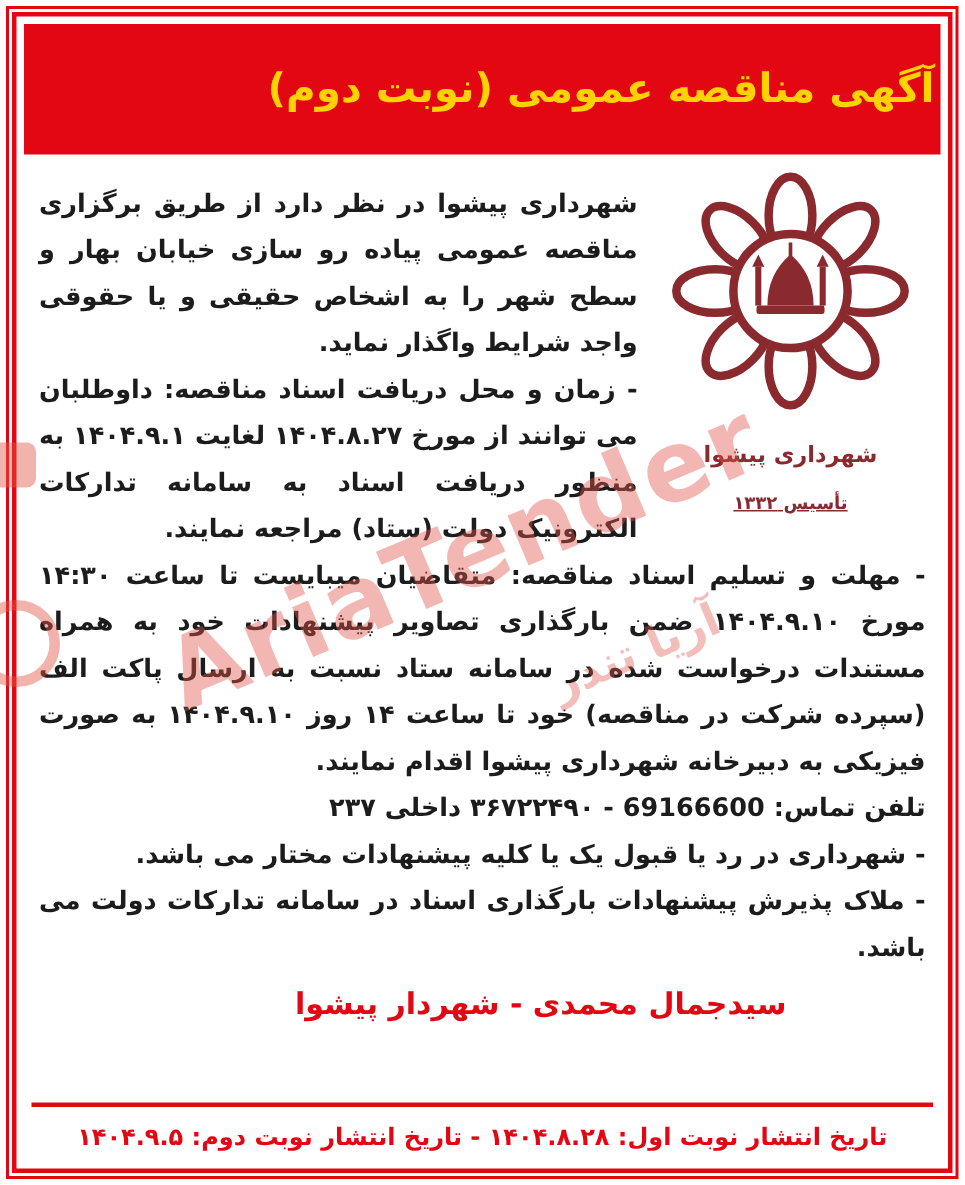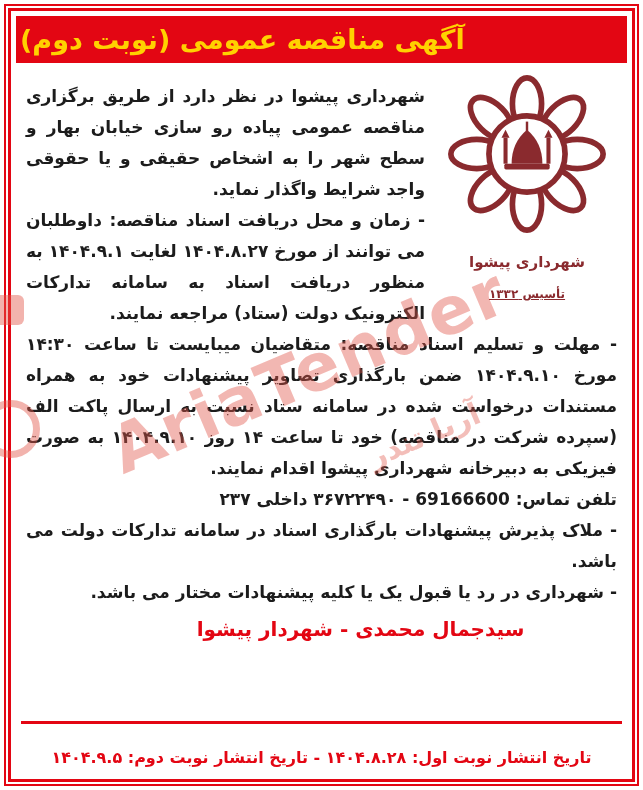--- a/index.html
+++ b/index.html
@@ -17,24 +17,24 @@
   .frame-inner {
     position:absolute; inset:2px;
     border:3px solid var(--accent_red, #e30613);
     display:flex; flex-direction:column;
   }
   .header {
     margin:5px 5px 0 5px;
     background:var(--accent_red, #e30613);
     color:var(--header_text_yellow, #ffd200);
     direction:rtl;
-    text-align:left;
+    text-align:right;
     font-weight:bold;
     font-size:27px;
-    padding:8px 4px;
+    padding:28px 4px;
     letter-spacing:0.5px;
   }
   .ad-body {
     direction:rtl;
     text-align:justify;
     padding:8px 15px 0 15px;
     font-size:17px;
     font-weight:bold;
     line-height:31px;
     color:var(--body_text, #1c1c1c);
@@ -61,21 +61,21 @@
     font-weight:bold;
   }
   .footer {
     margin:6px 10px 4px 10px;
     border-top:3px solid var(--accent_red, #e30613);
     direction:rtl;
     text-align:center;
     color:var(--accent_red, #e30613);
     font-size:16px;
     font-weight:bold;
-    padding:24px 0 8px 0;
+    padding:10px 0 8px 0;
   }
   .watermark { position:absolute; inset:0; pointer-events:none; z-index:9; }
   .wm-main {
     position:absolute; left:48%; top:47%;
     transform:translate(-50%,-50%) rotate(-23deg);
     font-size:66px; font-weight:bold; letter-spacing:2px;
     color:var(--watermark_red, #e2564a);
     opacity:0.42; white-space:nowrap;
   }
   .wm-fa {
@@ -132,22 +132,22 @@
           <polygon points="68.5,80 78.5,80 73.5,70" fill="#8a2a2e"></polygon>
         </svg>
         <div class="logo-name">شهرداری پیشوا</div>
         <div class="logo-est">تأسیس ۱۳۳۲</div>
       </div>
 
       <p class="first">شهرداری پیشوا در نظر دارد از طریق برگزاری مناقصه عمومی پیاده رو سازی خیابان بهار و سطح شهر را به اشخاص حقیقی و یا حقوقی واجد شرایط واگذار نماید.</p>
       <p>- زمان و محل دریافت اسناد مناقصه: داوطلبان می توانند از مورخ ۱۴۰۴.۸.۲۷ لغایت ۱۴۰۴.۹.۱ به منظور دریافت اسناد به سامانه تدارکات الکترونیک دولت (ستاد) مراجعه نمایند.</p>
       <p>- مهلت و تسلیم اسناد مناقصه: متقاضیان میبایست تا ساعت ۱۴:۳۰ مورخ ۱۴۰۴.۹.۱۰ ضمن بارگذاری تصاویر پیشنهادات خود به همراه مستندات درخواست شده در سامانه ستاد نسبت به ارسال پاکت الف (سپرده شرکت در مناقصه) خود تا ساعت ۱۴ روز ۱۴۰۴.۹.۱۰ به صورت فیزیکی به دبیرخانه شهرداری پیشوا اقدام نمایند.</p>
       <p>تلفن تماس: 69166600 - ۳۶۷۲۲۴۹۰ داخلی ۲۳۷</p>
+      <p>- شهرداری در رد یا قبول یک یا کلیه پیشنهادات مختار می باشد.</p>
       <p>- ملاک پذیرش پیشنهادات بارگذاری اسناد در سامانه تدارکات دولت می باشد.</p>
-      <p>- شهرداری در رد یا قبول یک یا کلیه پیشنهادات مختار می باشد.</p>
 
       <div class="signature">سیدجمال محمدی - شهردار پیشوا</div>
     </div>
 
     <div class="footer">
       <span>تاریخ انتشار نوبت اول: ۱۴۰۴.۸.۲۸ - تاریخ انتشار نوبت دوم: ۱۴۰۴.۹.۵</span>
     </div>
 
   </div>
 </div>

